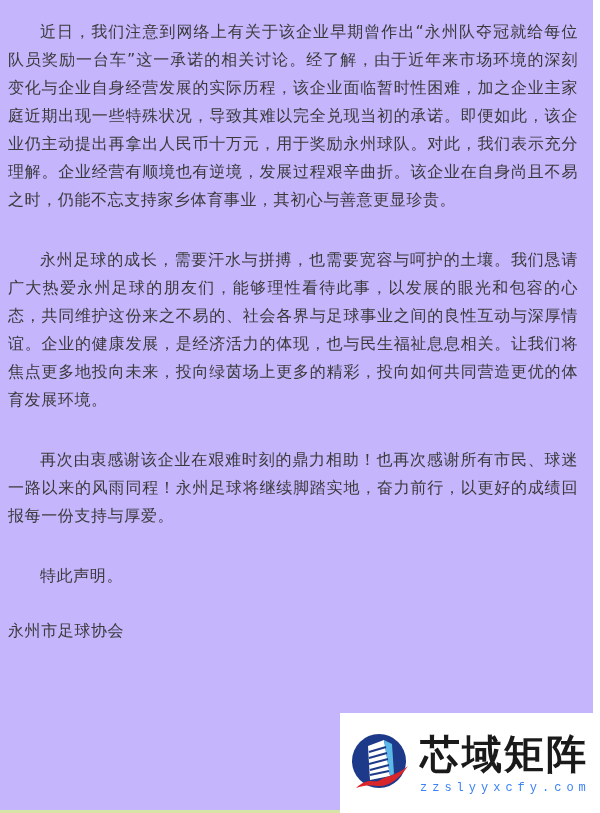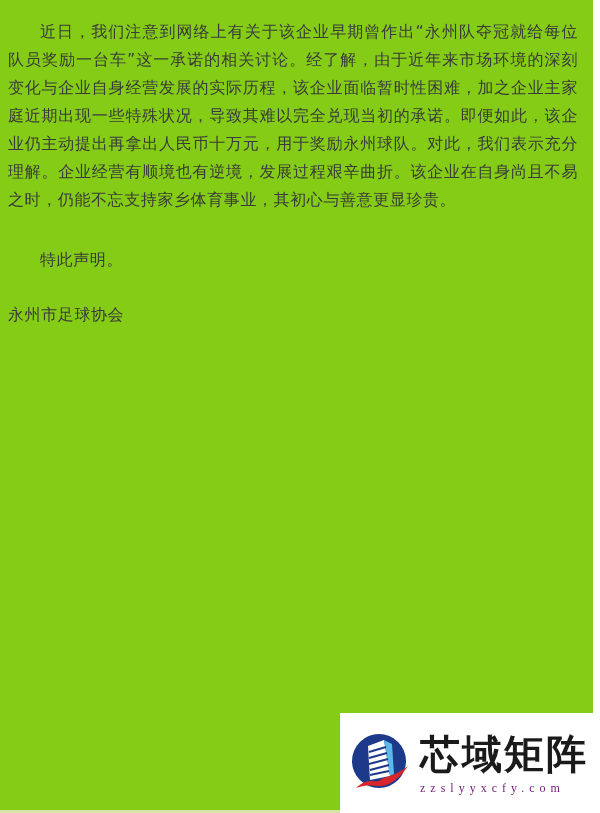--- a/index.html
+++ b/index.html
@@ -3,21 +3,21 @@
 <meta charset="utf-8">
 <style>
   html, body { margin: 0; padding: 0; }
   body {
     width: 600px; height: 813px; overflow: hidden; position: relative;
     background: #ffffff;
     font-family: "DejaVu Sans", "Liberation Sans", sans-serif;
   }
   .panel {
     position: absolute; left: 0; top: 0; width: 593px; height: 810px;
-    background: #84cc16;
+    background: #c4b5fd;
     border-bottom: 3px solid #d6e4a8;
   }
   .article {
     position: absolute; left: 8px; top: 18px; width: 570px;
     color: #3a3a3a; font-size: 16px; line-height: 28px; letter-spacing: 0.6px;
   }
   .article p {
     margin: 0 0 32px 0; text-indent: 2em; text-align: justify;
   }
   .article p.closing { margin-bottom: 27px; }
@@ -28,30 +28,32 @@
     position: absolute; left: 340px; top: 713px; width: 296px; height: 100px;
     background: #ffffff; display: flex; align-items: center;
   }
   .wm-logo { width: 62px; height: 62px; margin-left: 10px; }
   .wm-text { margin-left: 8px; display: flex; flex-direction: column; }
   .wm-title {
     font-family: "DejaVu Serif", "Liberation Serif", serif;
     font-size: 40px; font-weight: bold; color: #1a1a1a; letter-spacing: 2px; line-height: 46px;
   }
   .wm-url {
-    font-family: Liberation Serif, serif;
-    font-size: 12px; color: #701a75; letter-spacing: 5px; margin-top: 4px;
+    font-family: Liberation Mono, monospace;
+    font-size: 12px; color: #3b82f6; letter-spacing: 5px; margin-top: 4px;
   }
 </style>
 </head>
 <body>
 
 <div class="panel">
   <div class="article">
     <p>近日，我们注意到网络上有关于该企业早期曾作出“永州队夺冠就给每位队员奖励一台车”这一承诺的相关讨论。经了解，由于近年来市场环境的深刻变化与企业自身经营发展的实际历程，该企业面临暂时性困难，加之企业主家庭近期出现一些特殊状况，导致其难以完全兑现当初的承诺。即便如此，该企业仍主动提出再拿出人民币十万元，用于奖励永州球队。对此，我们表示充分理解。企业经营有顺境也有逆境，发展过程艰辛曲折。该企业在自身尚且不易之时，仍能不忘支持家乡体育事业，其初心与善意更显珍贵。</p>
+    <p>永州足球的成长，需要汗水与拼搏，也需要宽容与呵护的土壤。我们恳请广大热爱永州足球的朋友们，能够理性看待此事，以发展的眼光和包容的心态，共同维护这份来之不易的、社会各界与足球事业之间的良性互动与深厚情谊。企业的健康发展，是经济活力的体现，也与民生福祉息息相关。让我们将焦点更多地投向未来，投向绿茵场上更多的精彩，投向如何共同营造更优的体育发展环境。</p>
+    <p>再次由衷感谢该企业在艰难时刻的鼎力相助！也再次感谢所有市民、球迷一路以来的风雨同程！永州足球将继续脚踏实地，奋力前行，以更好的成绩回报每一份支持与厚爱。</p>
     <p class="closing">特此声明。</p>
     <p class="signature">永州市足球协会</p>
   </div>
 </div>
 
 <div class="watermark">
   <svg class="wm-logo" viewBox="0 0 62 62">
     <circle cx="29" cy="29" r="27" fill="#1d3a8a"></circle>
     <polygon points="18,14 34,8 40,44 20,48" fill="#ffffff"></polygon>
     <polygon points="34,8 42,12 44,42 40,44" fill="#5bb8e8"></polygon>

